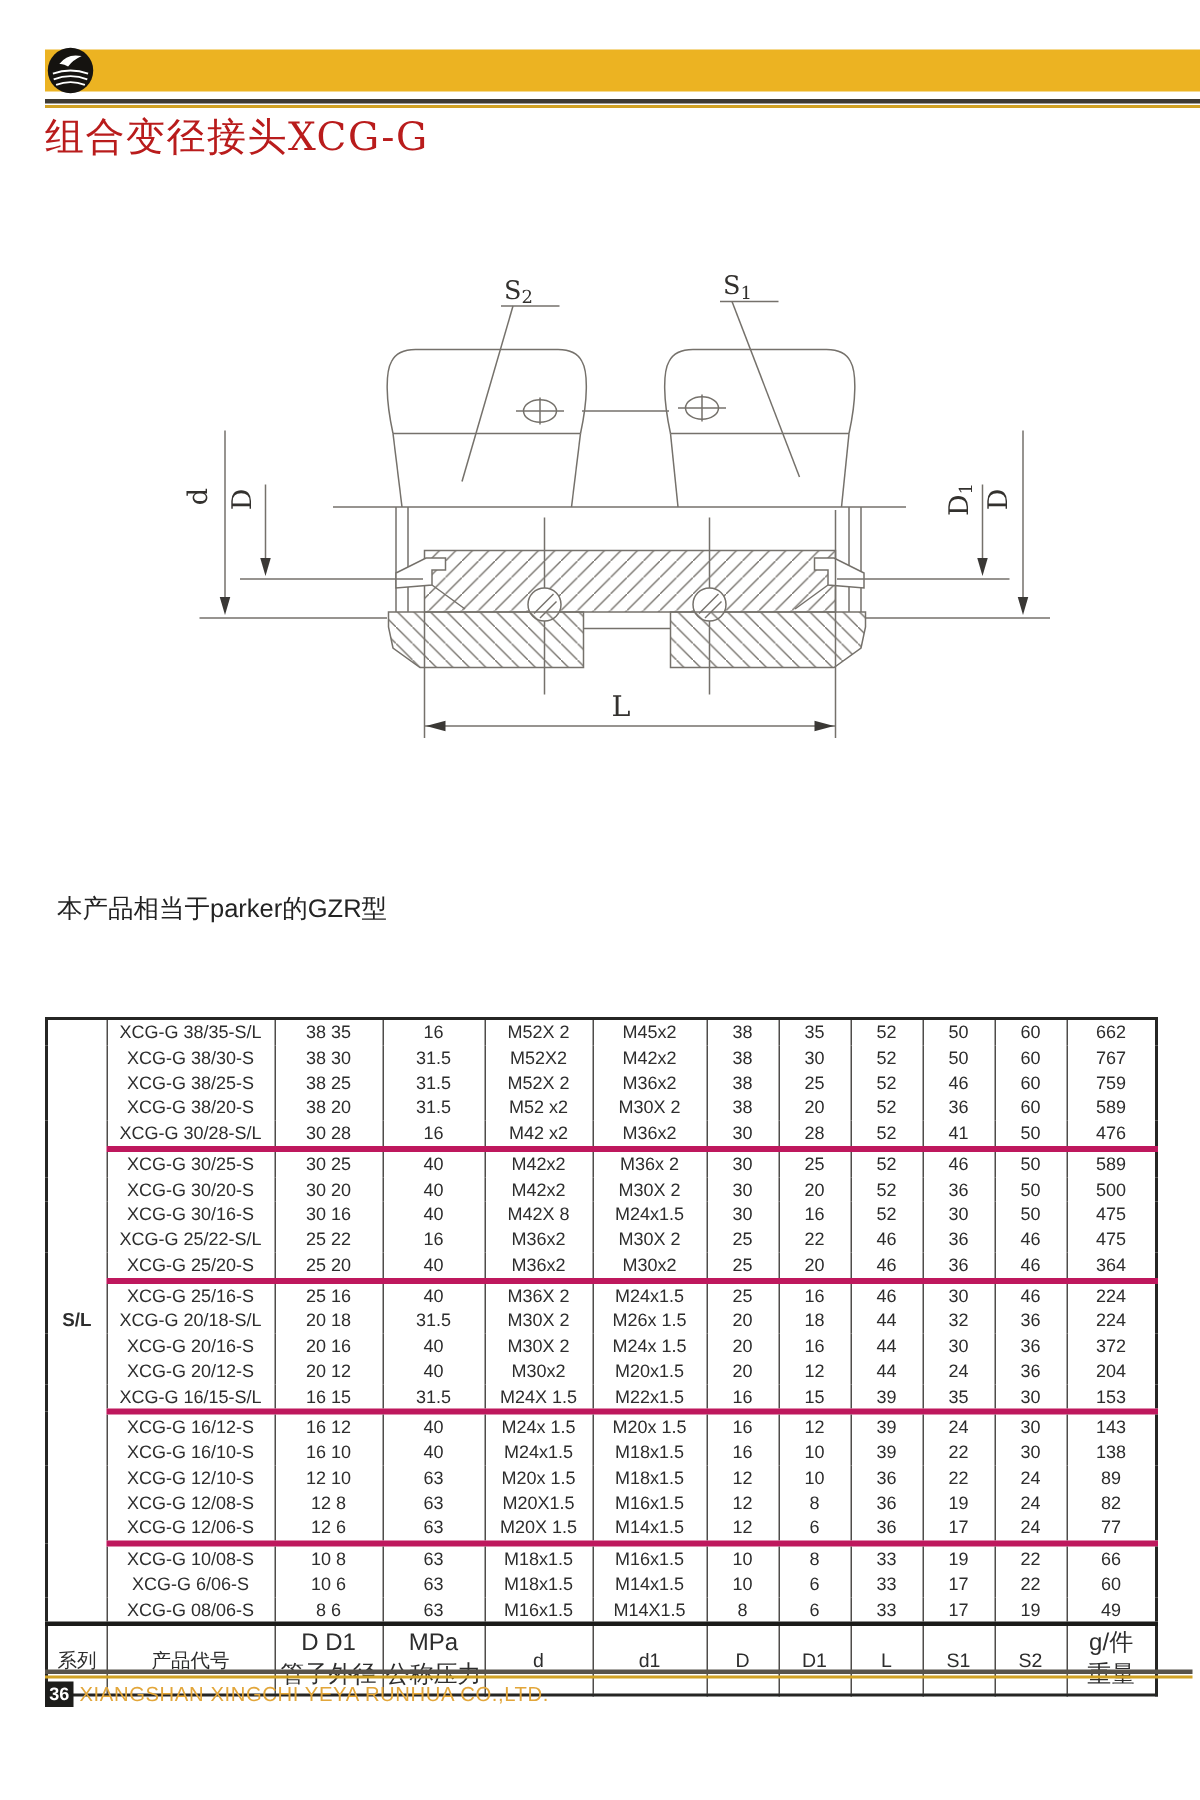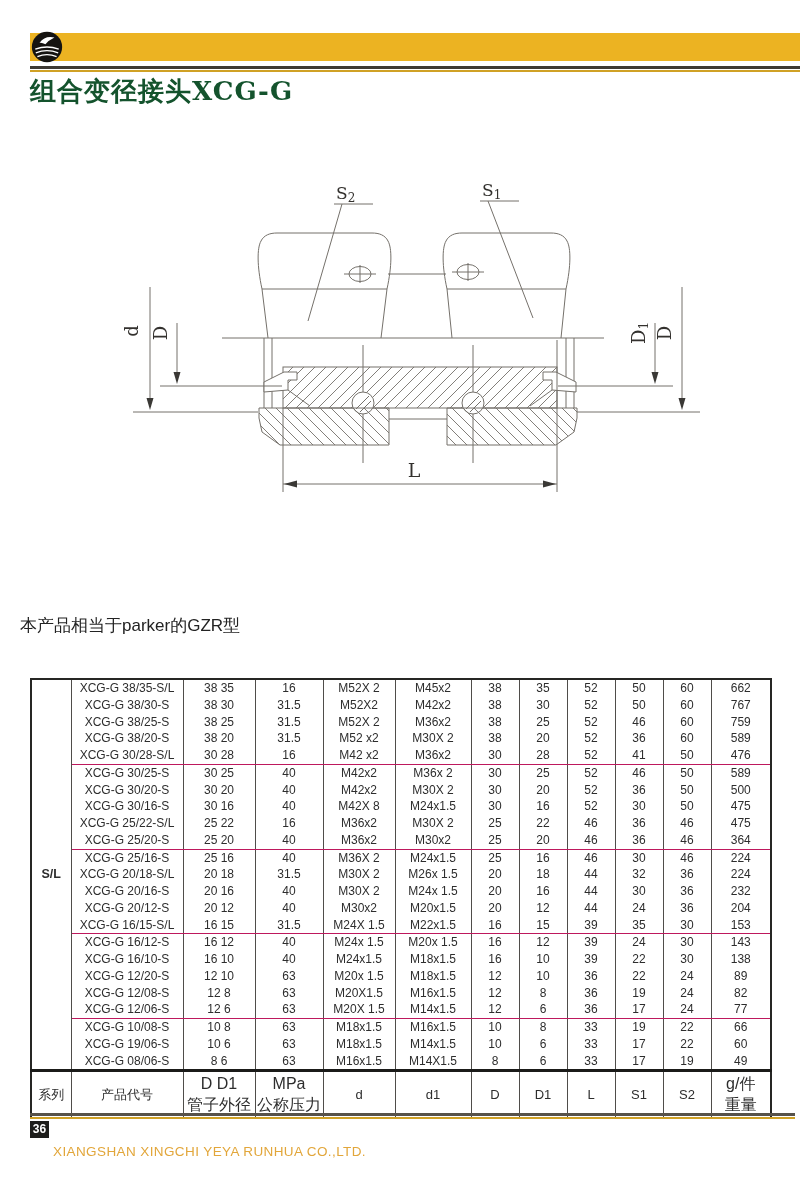--- a/index.html
+++ b/index.html
@@ -5,49 +5,49 @@
   html,body{margin:0;padding:0;background:#ffffff;}
   .page{position:relative;width:800px;height:1200px;background:#ffffff;overflow:hidden;
         font-family:"Liberation Sans",sans-serif;color:#2e2e2e;}
 
   
   .topbar{position:absolute;left:30px;top:33px;width:770px;height:28px;background:#ECB322;}
   .logo{position:absolute;left:31px;top:31px;width:32px;height:32px;}
   .rule-dark{position:absolute;left:30px;top:66px;width:770px;height:3px;background:#3E3A34;}
   .rule-gold{position:absolute;left:30px;top:70px;width:770px;height:2px;background:#D0A125;}
   .title{position:absolute;left:30px;top:74px;font-family:"DejaVu Serif",serif;
-         font-weight:bold;font-size:26px;color:#14532d;letter-spacing:1px;white-space:nowrap;}
+         font-weight:normal;font-size:26px;color:#b91c1c;letter-spacing:1px;white-space:nowrap;}
 
   
   .drawing{position:absolute;left:95px;top:162px;width:615px;height:345px;}
   .dl{stroke:#75716B;stroke-width:1;fill:none;}
   .dfill{fill:#3A3835;stroke:none;}
   .dtxt{font-family:"DejaVu Serif",serif;fill:#33312E;}
 
   
-  .notes{position:absolute;left:20px;top:592px;font-size:17px;line-height:27px;color:#232323;margin-top:20px;}
+  .notes{position:absolute;left:38px;top:592px;font-size:17px;line-height:27px;color:#232323;}
 
   
   table.spec{position:absolute;left:30px;top:678px;width:740px;border-collapse:collapse;
              table-layout:fixed;font-size:12px;color:#2d2d2d;border:2px solid #262624;}
   table.spec td{border-left:1px solid #4F4D4A;border-right:1px solid #4F4D4A;
                 text-align:center;vertical-align:middle;height:16.75px;padding:0;
                 line-height:1.05;white-space:nowrap;overflow:hidden;}
-  tr.group-end td{border-bottom:1px solid #be185d;}
+  tr.group-end td{border-bottom:4px solid #be185d;}
   td.series-cell{font-size:12.5px;font-weight:bold;}
   tr.hdr td{border-top:3px solid #1B1B19;height:45px;font-size:13px;}
   tr.hdr .h2 div{line-height:1.3;font-size:16px;}
 
   
   .bottom-dark{position:absolute;left:30px;top:1113px;width:765px;height:3px;background:#57524A;}
   .bottom-gold{position:absolute;left:30px;top:1117px;width:765px;height:2px;background:#D0A125;}
   .pagebox{position:absolute;left:30px;top:1121px;width:19px;height:17px;background:#1D1D1B;
            color:#ffffff;font-size:12px;font-weight:bold;text-align:center;line-height:17px;}
   .company{position:absolute;left:53px;top:1122px;color:#E2A63A;font-size:13.5px;
-           letter-spacing:0.4px;white-space:nowrap;margin-top:22px;}
+           letter-spacing:0.4px;white-space:nowrap;}
 </style>
 </head>
 <body>
 
 <div class="page">
 
   <div class="topbar"></div>
   <svg class="logo" viewBox="0 0 30 30">
     <circle cx="15" cy="15" r="14.2" fill="#151310"></circle>
     <path d="M4,17 Q15,13 26,17" stroke="#ffffff" stroke-width="1.2" fill="none"></path>
@@ -328,21 +328,21 @@
           <td>XCG-G 20/16-S</td>
           <td>20 16</td>
           <td>40</td>
           <td>M30X 2</td>
           <td>M24x 1.5</td>
           <td>20</td>
           <td>16</td>
           <td>44</td>
           <td>30</td>
           <td>36</td>
-          <td>232</td>
+          <td>372</td>
         </tr>
         <tr>
           <td>XCG-G 20/12-S</td>
           <td>20 12</td>
           <td>40</td>
           <td>M30x2</td>
           <td>M20x1.5</td>
           <td>20</td>
           <td>12</td>
           <td>44</td>
@@ -383,21 +383,21 @@
           <td>M24x1.5</td>
           <td>M18x1.5</td>
           <td>16</td>
           <td>10</td>
           <td>39</td>
           <td>22</td>
           <td>30</td>
           <td>138</td>
         </tr>
         <tr>
-          <td>XCG-G 12/20-S</td>
+          <td>XCG-G 12/10-S</td>
           <td>12 10</td>
           <td>63</td>
           <td>M20x 1.5</td>
           <td>M18x1.5</td>
           <td>12</td>
           <td>10</td>
           <td>36</td>
           <td>22</td>
           <td>24</td>
           <td>89</td>
@@ -435,21 +435,21 @@
           <td>M18x1.5</td>
           <td>M16x1.5</td>
           <td>10</td>
           <td>8</td>
           <td>33</td>
           <td>19</td>
           <td>22</td>
           <td>66</td>
         </tr>
         <tr>
-          <td>XCG-G 19/06-S</td>
+          <td>XCG-G 6/06-S</td>
           <td>10 6</td>
           <td>63</td>
           <td>M18x1.5</td>
           <td>M14x1.5</td>
           <td>10</td>
           <td>6</td>
           <td>33</td>
           <td>17</td>
           <td>22</td>
           <td>60</td>

